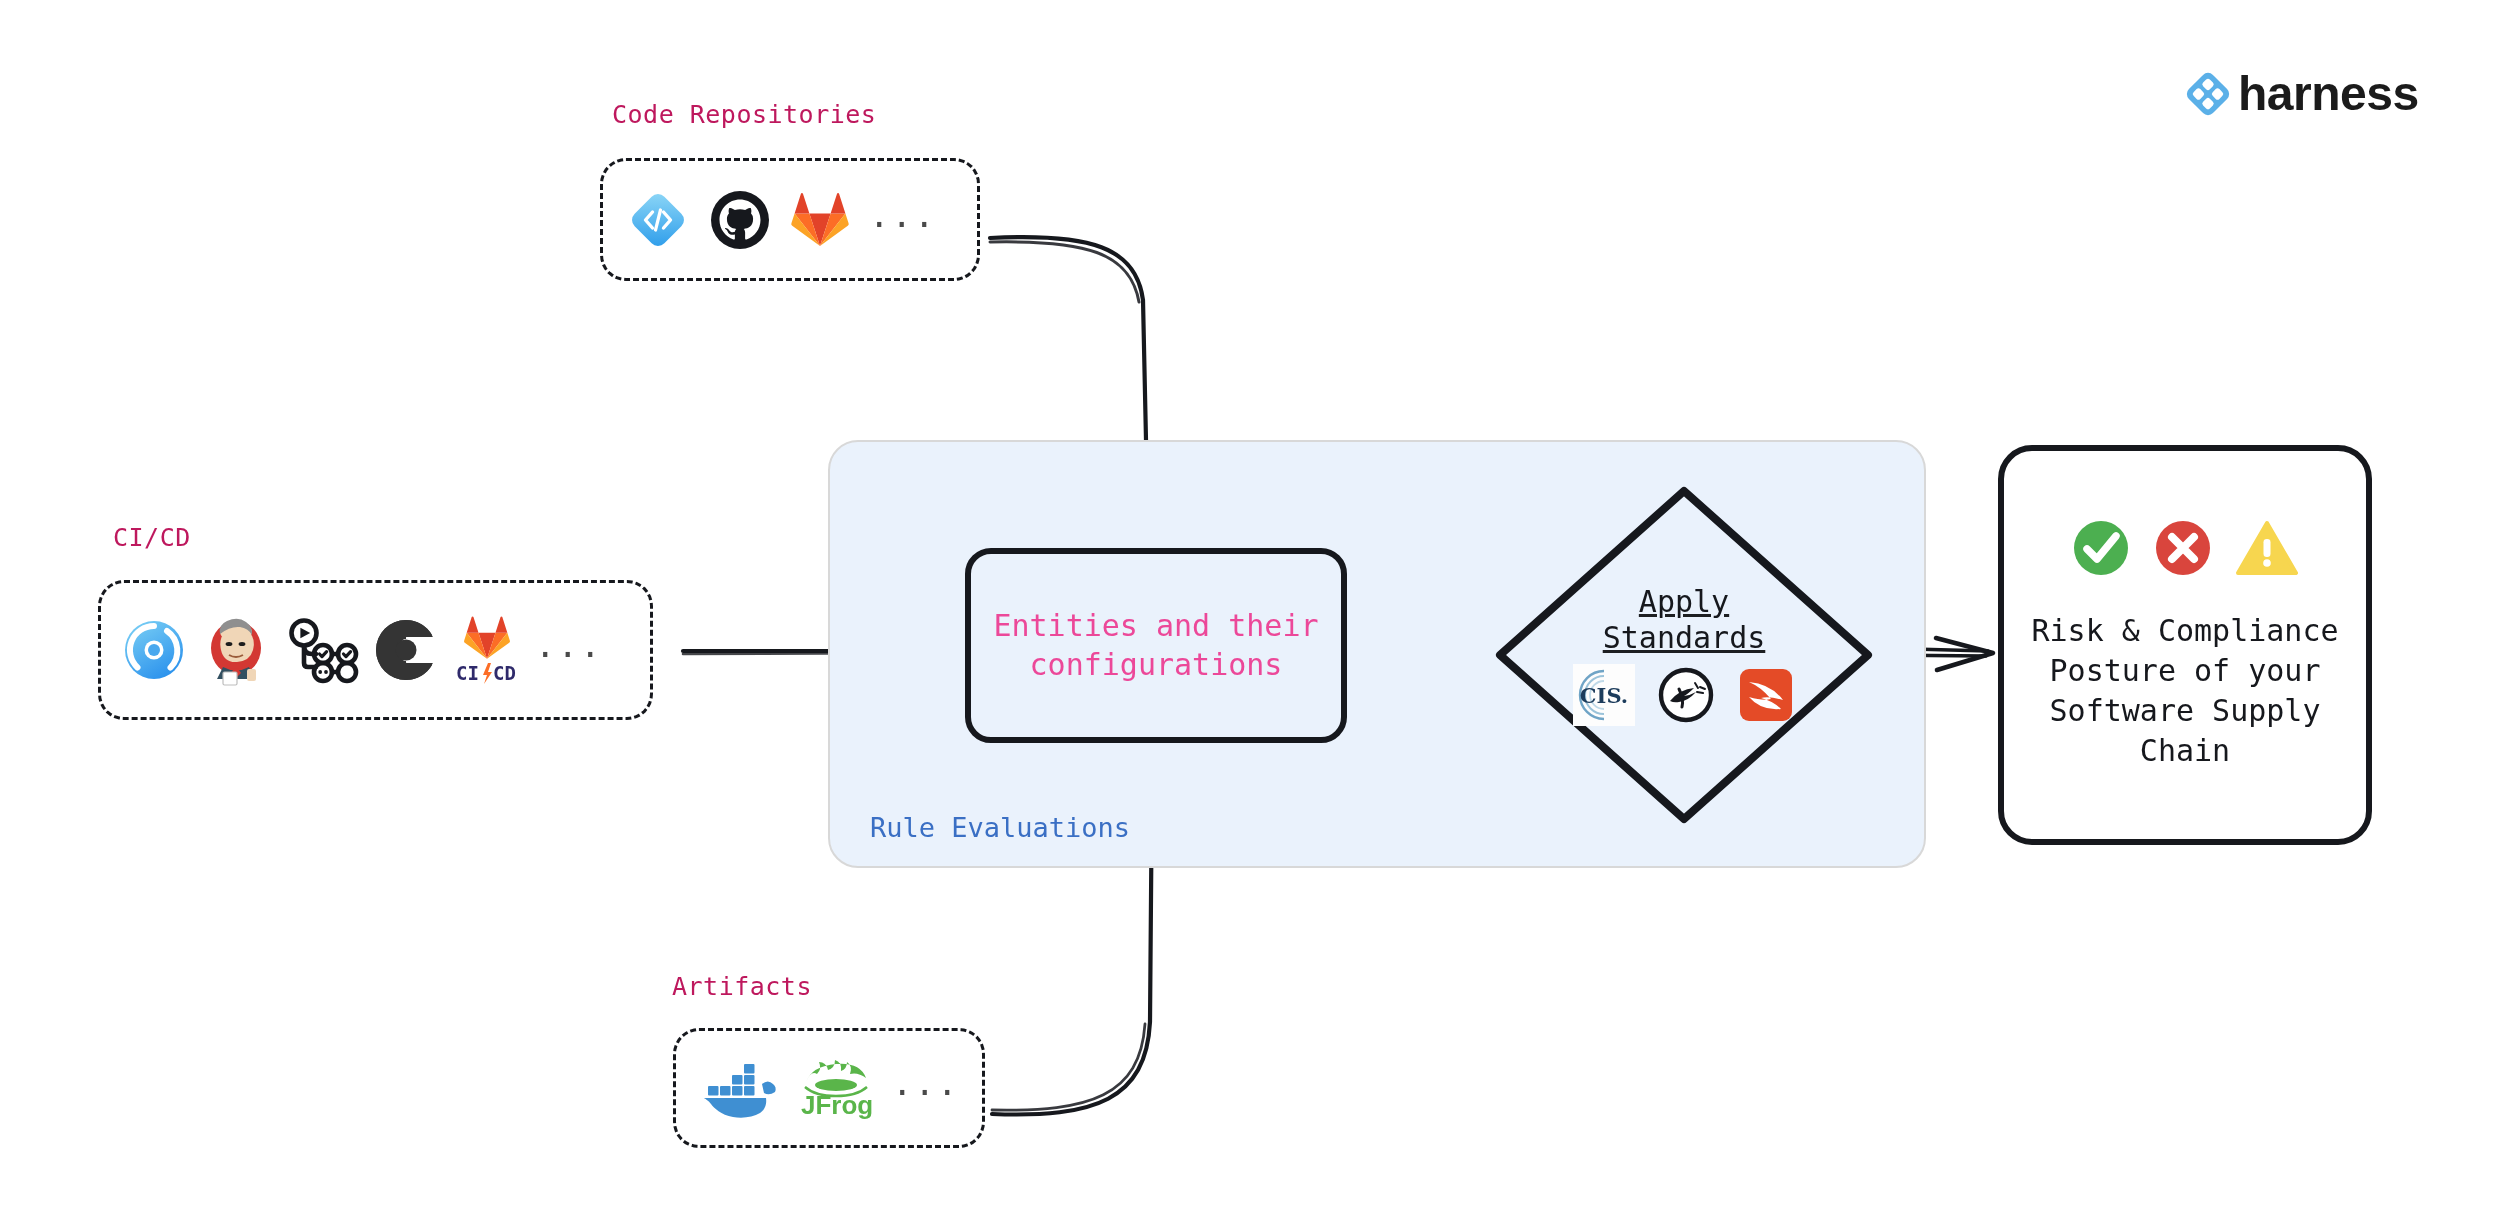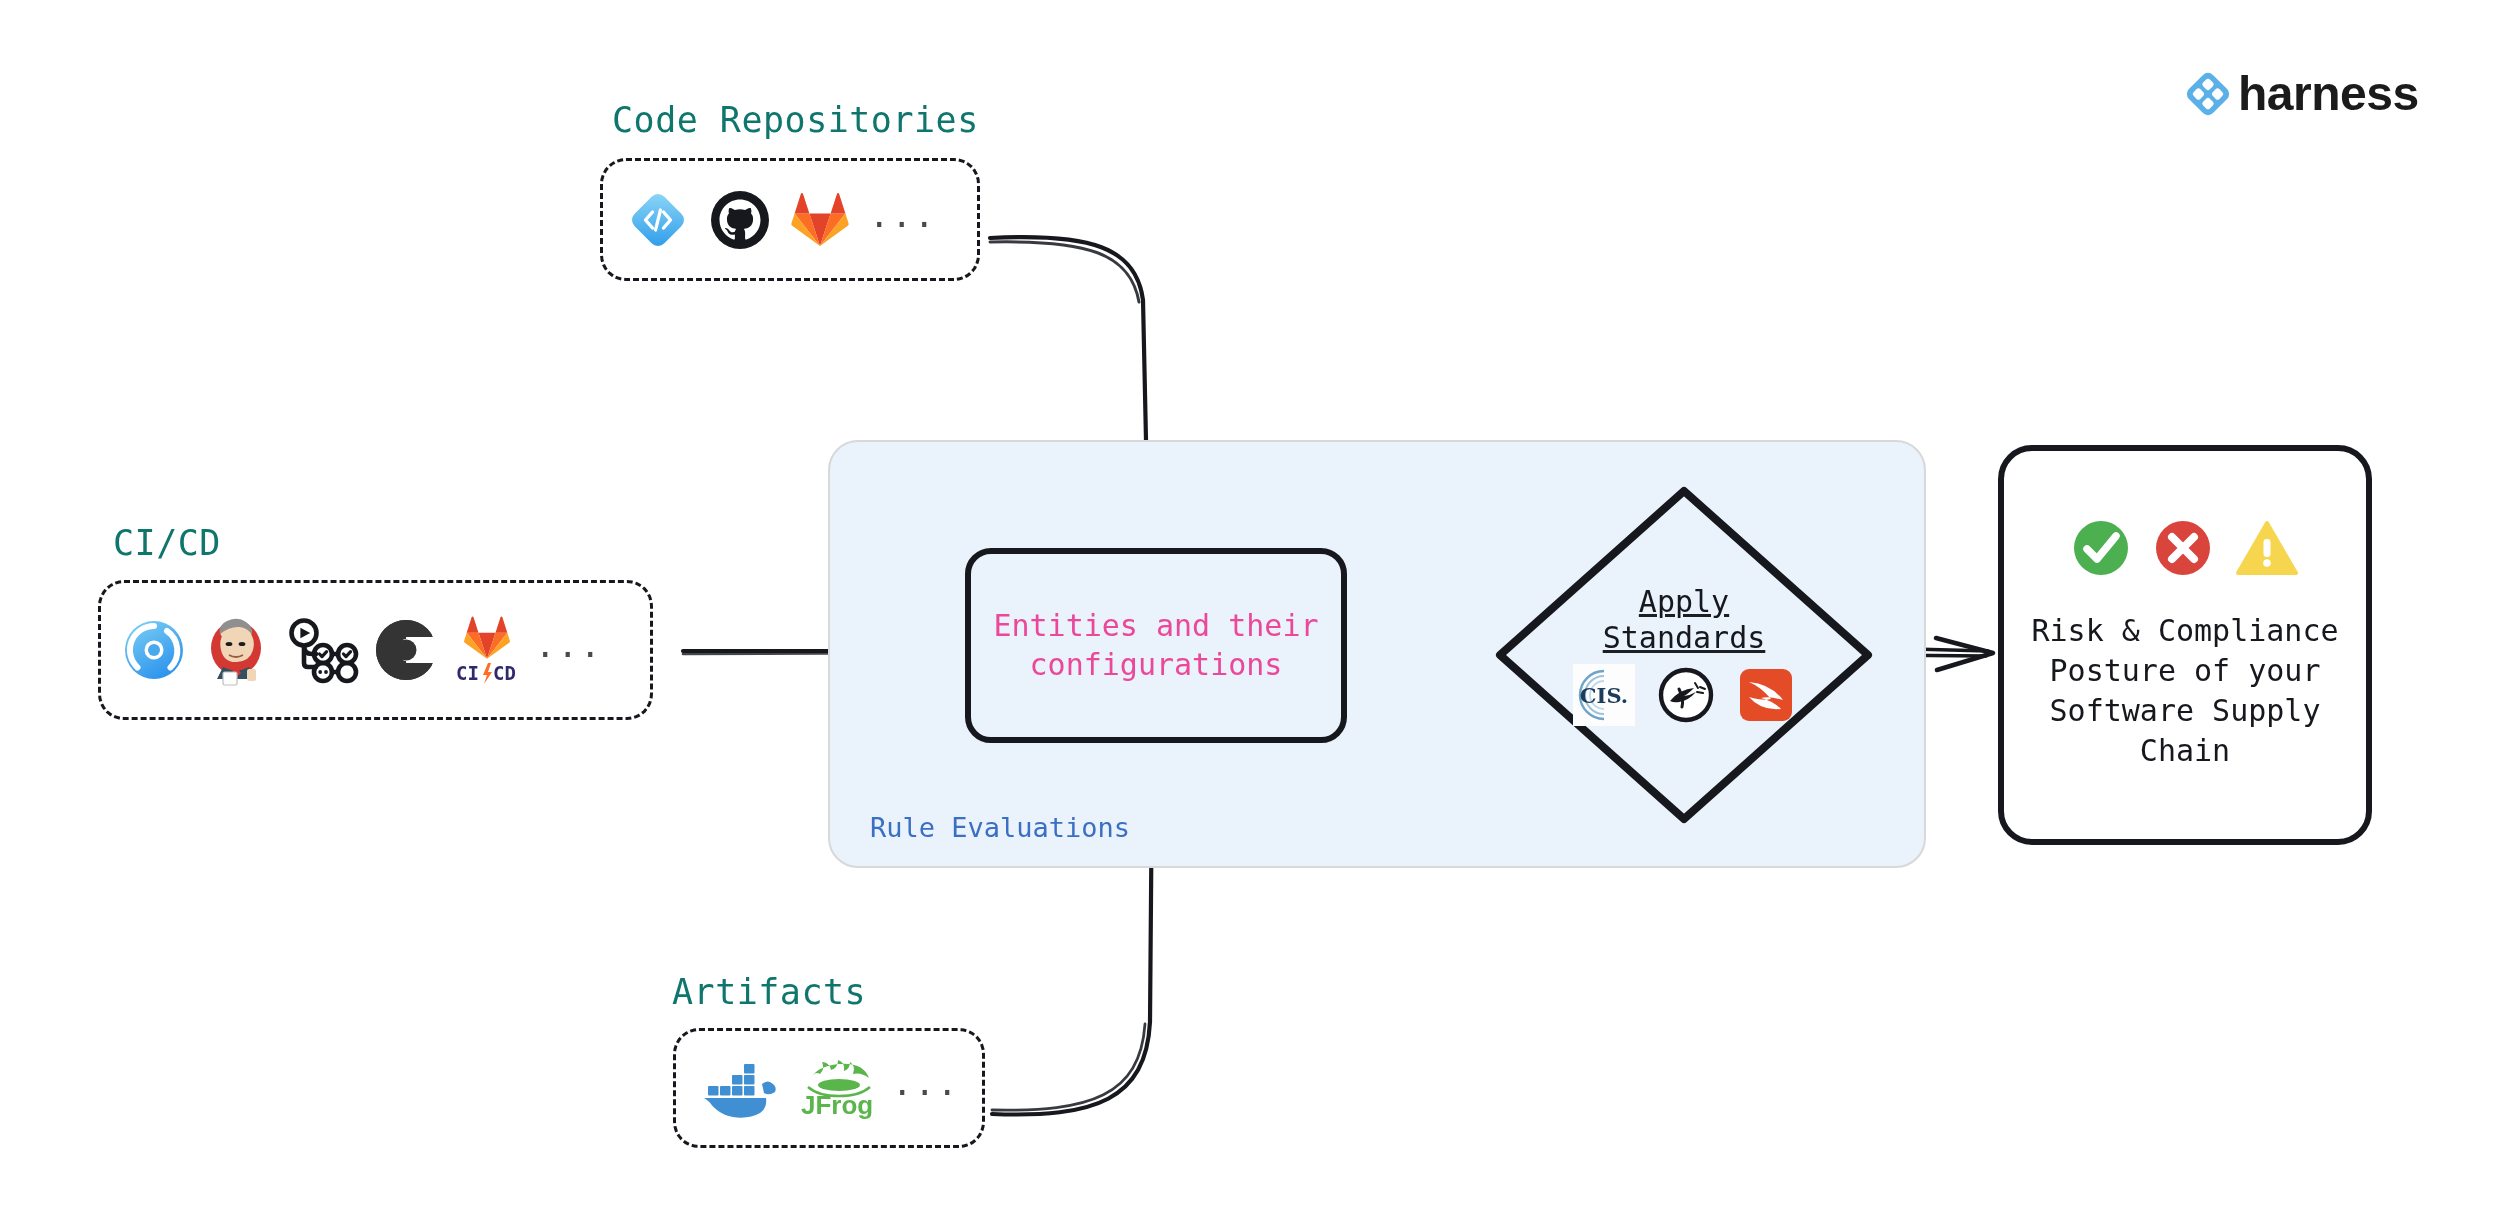--- a/index.html
+++ b/index.html
@@ -18,23 +18,23 @@
   .canvas {
     position: absolute;
     inset: 0;
   }
   
   .abs { position: absolute; }
 
   
   .group-label {
     font-family: "DejaVu Sans Mono", monospace;
-    font-size: 35px;
+    font-size: 25px;
     letter-spacing: 0.5px;
-    color: #0f766e;
+    color: #be185d;
     white-space: nowrap;
     text-align: right;
   }
 
   
   .dashed-box {
     border: 3.5px dashed #16181d;
     border-radius: 26px;
     box-sizing: border-box;
     display: flex;
@@ -358,21 +358,21 @@
             <rect x="32" y="21" width="10.5" height="9.5" rx="1"></rect>
             <rect x="44" y="21" width="10.5" height="9.5" rx="1"></rect>
             <rect x="44" y="10" width="10.5" height="9.5" rx="1"></rect>
             <rect x="8" y="32" width="10.5" height="9.5" rx="1"></rect>
           </g>
           <path d="M4 44 h62 c0 0 2 10-6 15 -7 4.5-18 5.5-27 4 -12-2-19-9-22-13 -2-3-7-6-7-6z" fill="#3f8fd2"></path>
           <path d="M62 30 q6-5 11 0 q4 3 2 8 q-6 4-11 1z" fill="#3f8fd2"></path>
         </svg>
       </span>
 
-      <span style="display:flex; flex-direction:column; align-items:center;">
+      <span style="display:flex; flex-direction:column; ">
         <svg width="72" height="40" viewBox="0 0 72 40">
           <path d="M6 28 q6-16 30-18 q24-2 30 14 q-8-6-16-4 q3-8-3-12 q0 7-6 9 q1-9-6-11 q0 8-7 10 q-2-8-9-8 q3 7-2 12 q-6-4-11 8z" fill="#5ab54a"></path>
           <ellipse cx="36" cy="31" rx="21" ry="6" fill="#5ab54a"></ellipse>
           <path d="M5 33 q10 9 31 9 q21 0 31-9" fill="none" stroke="#5ab54a" stroke-width="2.4"></path>
         </svg>
         <svg width="78" height="32" viewBox="0 0 156 60" style="margin-top:-4px;">
           <text x="2" y="46" font-family="Liberation Sans, sans-serif" font-size="52" font-weight="bold" fill="#5ab54a">JFrog</text>
         </svg>
       </span>
       <span class="ellipsis">...</span>

